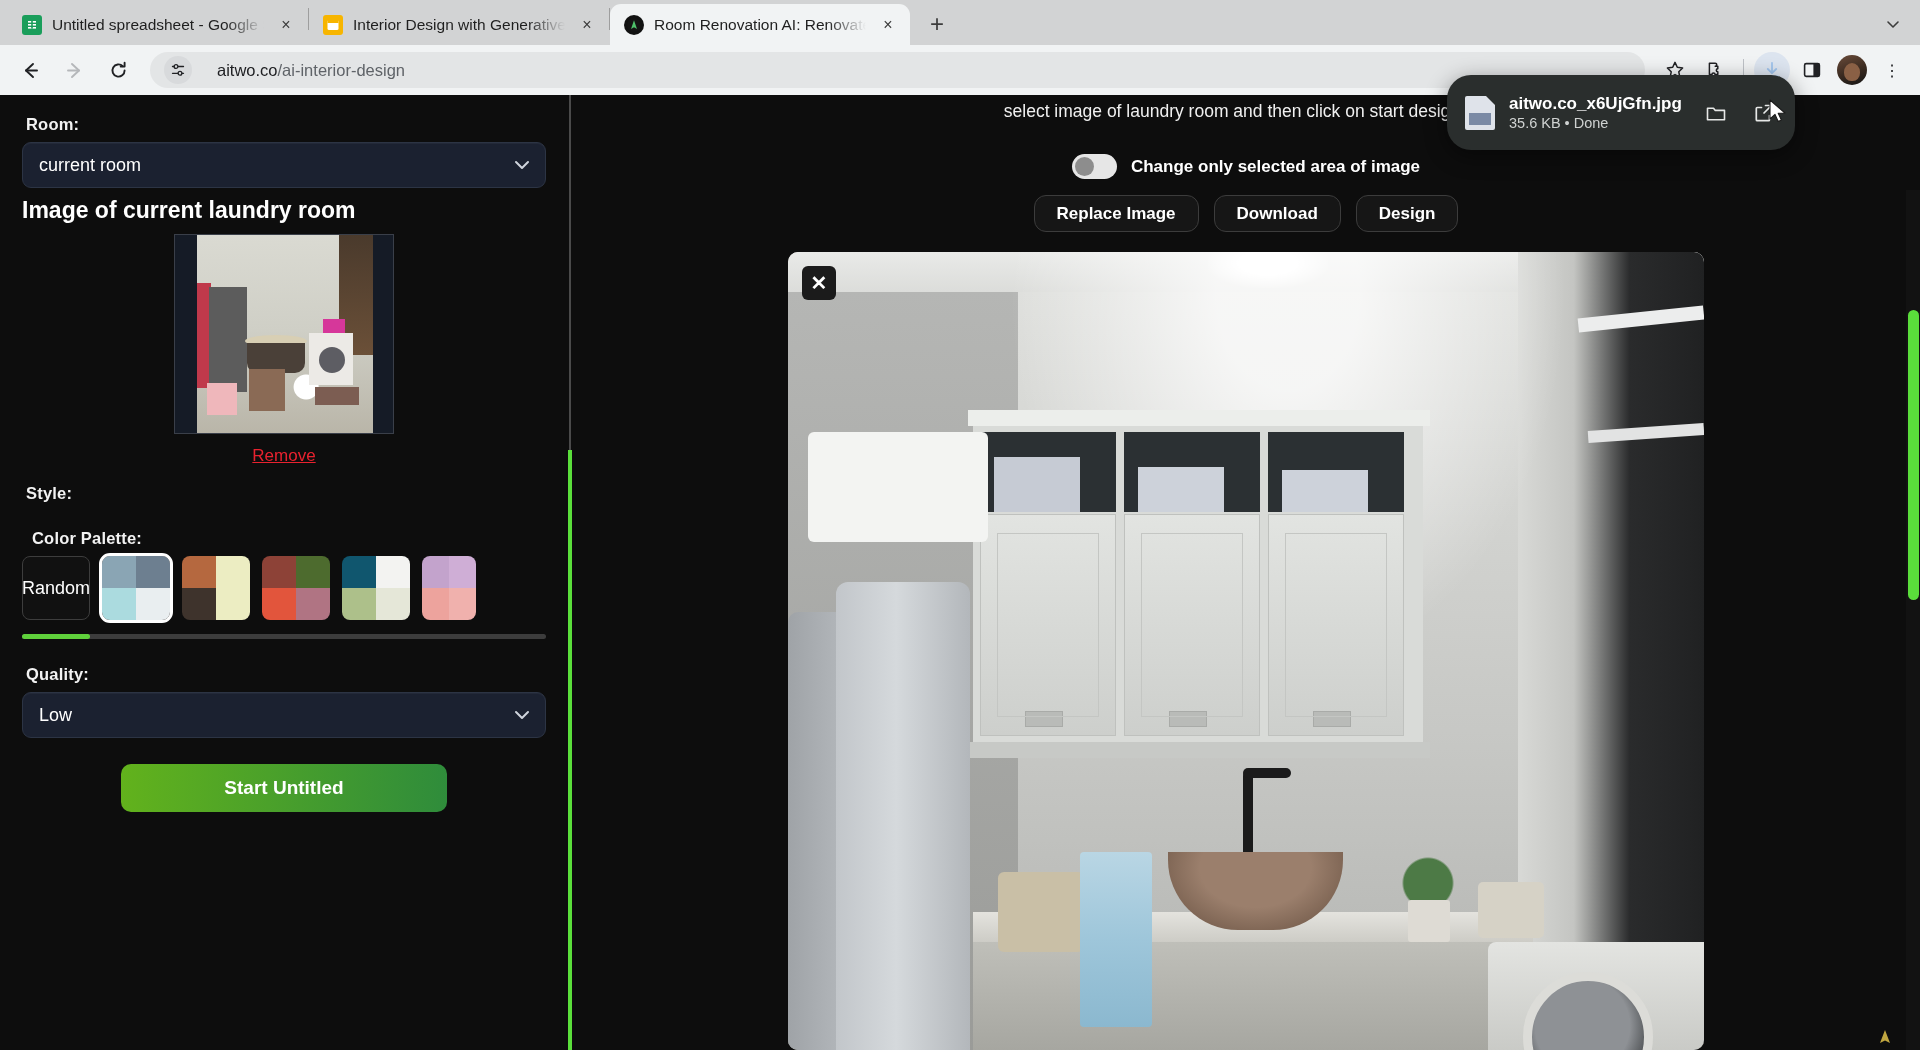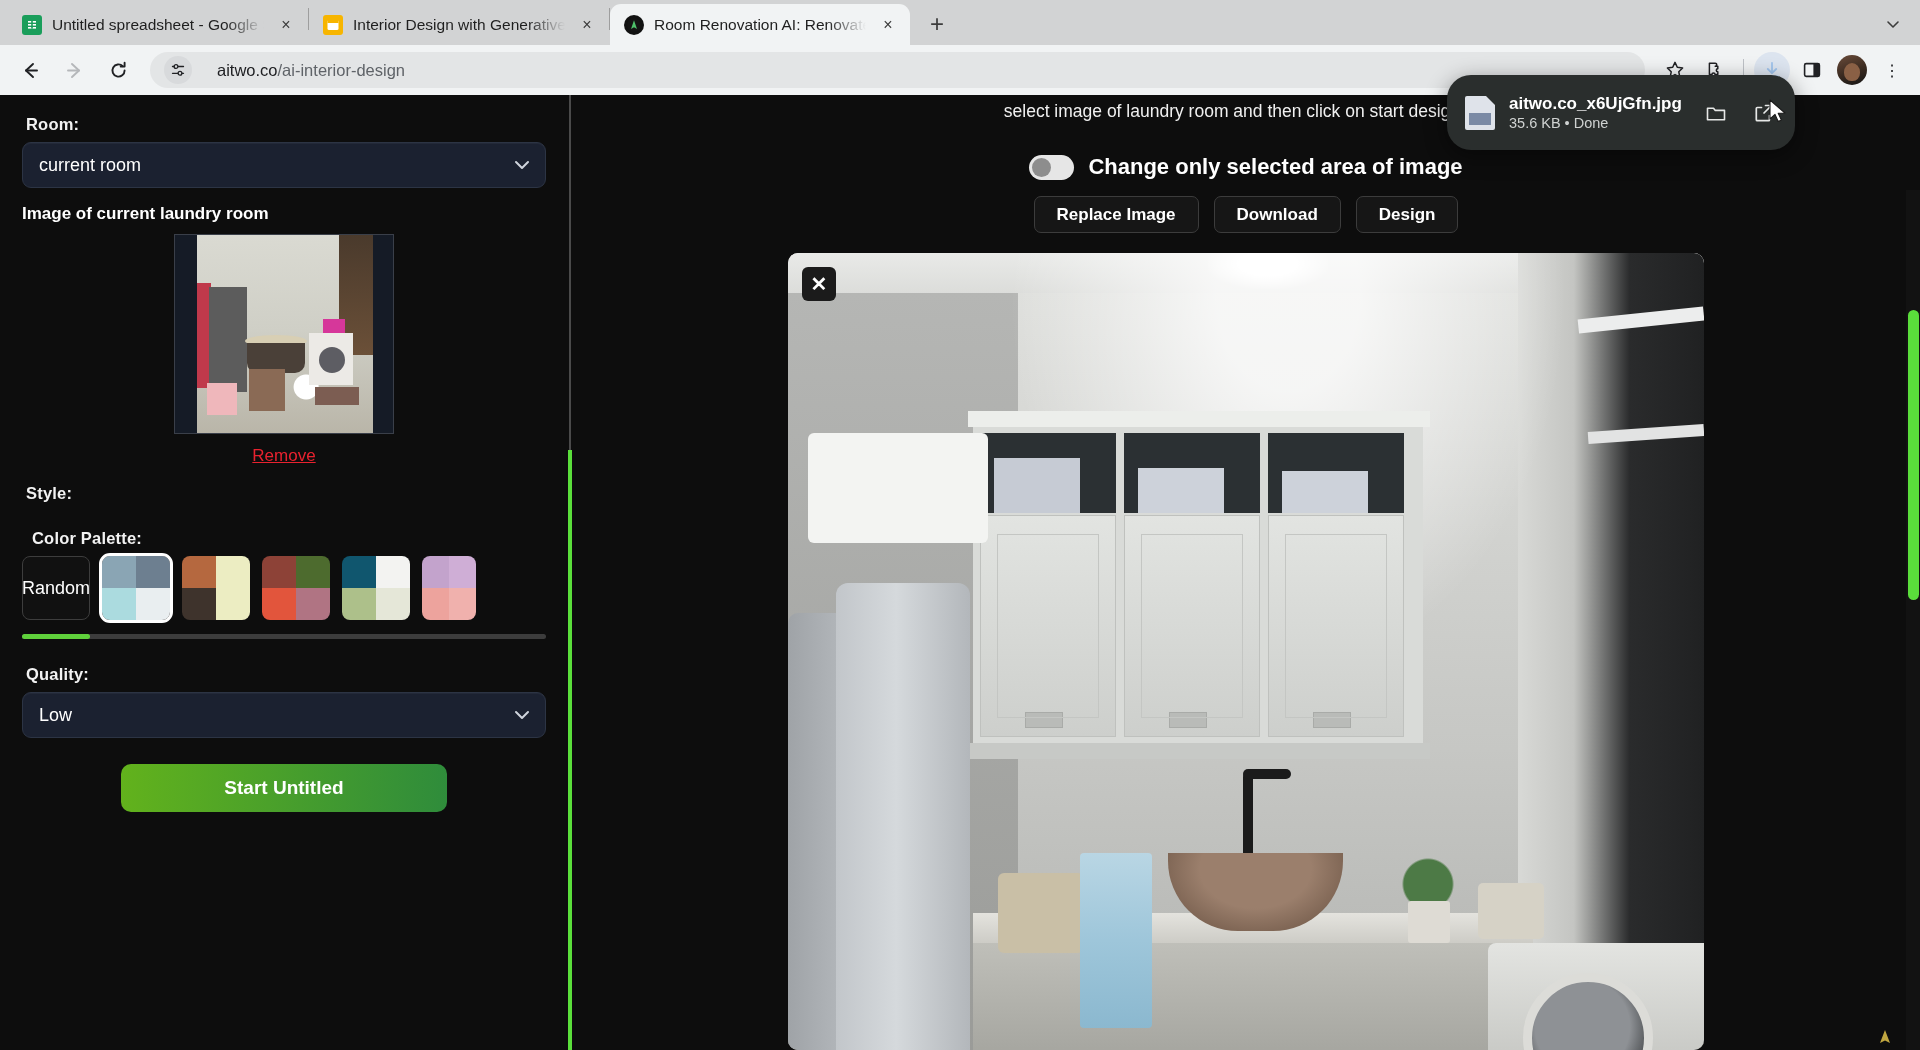--- a/index.html
+++ b/index.html
@@ -152,22 +152,22 @@
     border: 1px solid #2c3444;
     border-radius: 9px;
     display: flex; align-items: center;
     padding: 0 14px 0 16px;
     font-size: 18px; color: #ffffff;
     box-shadow: 0 1px 0 rgba(255,255,255,0.04) inset;
   }
   .select .val { flex: 1 1 auto; }
   .select .chev { color: #cfd4dc; font-size: 15px; }
   .sub-label {
-    font-size: 17px; font-weight: bold; color: #ffffff;
-    margin: 16px 0 10px 0;
+    font-size: 23px; font-weight: bold; color: #ffffff;
+    margin: 9px 0 10px 0;
   }
   .thumb-wrap {
     width: 220px; height: 200px; margin: 0 auto;
     border: 1px solid #3a3f49;
     background: #151b26;
     position: relative; overflow: hidden;
   }
   .thumb-img {
     position: absolute; left: 22px; top: 0; width: 176px; height: 200px;
     background:
@@ -257,25 +257,25 @@
   }
   .toggle {
     width: 45px; height: 25px; border-radius: 13px;
     background: #e6e6e6; position: relative; flex: 0 0 45px;
   }
   .toggle .knob {
     position: absolute; left: 3px; top: 3px;
     width: 19px; height: 19px; border-radius: 50%;
     background: #8d8d8d;
   }
-  .toggle-label { font-size: 22px; font-weight: bold; color: #ffffff; }
+  .toggle-label { font-size: 17px; font-weight: bold; color: #ffffff; }
 
   .btn-row { margin-top: 16px; display: flex; gap: 15px; }
   .ghost-btn {
-    height: 37px; border-radius: 7px; border: 1px solid #3c3c3c;
+    height: 37px; border-radius: 12px; border: 1px solid #3c3c3c;
     background: #161616; color: #fff; font-size: 17px; font-weight: bold;
     display: flex; align-items: center; justify-content: center;
     padding: 0 22px;
   }
 
   .preview {
     margin-top: 20px;
     width: 916px; height: 800px;
     border-radius: 10px;
     position: relative; overflow: hidden;

